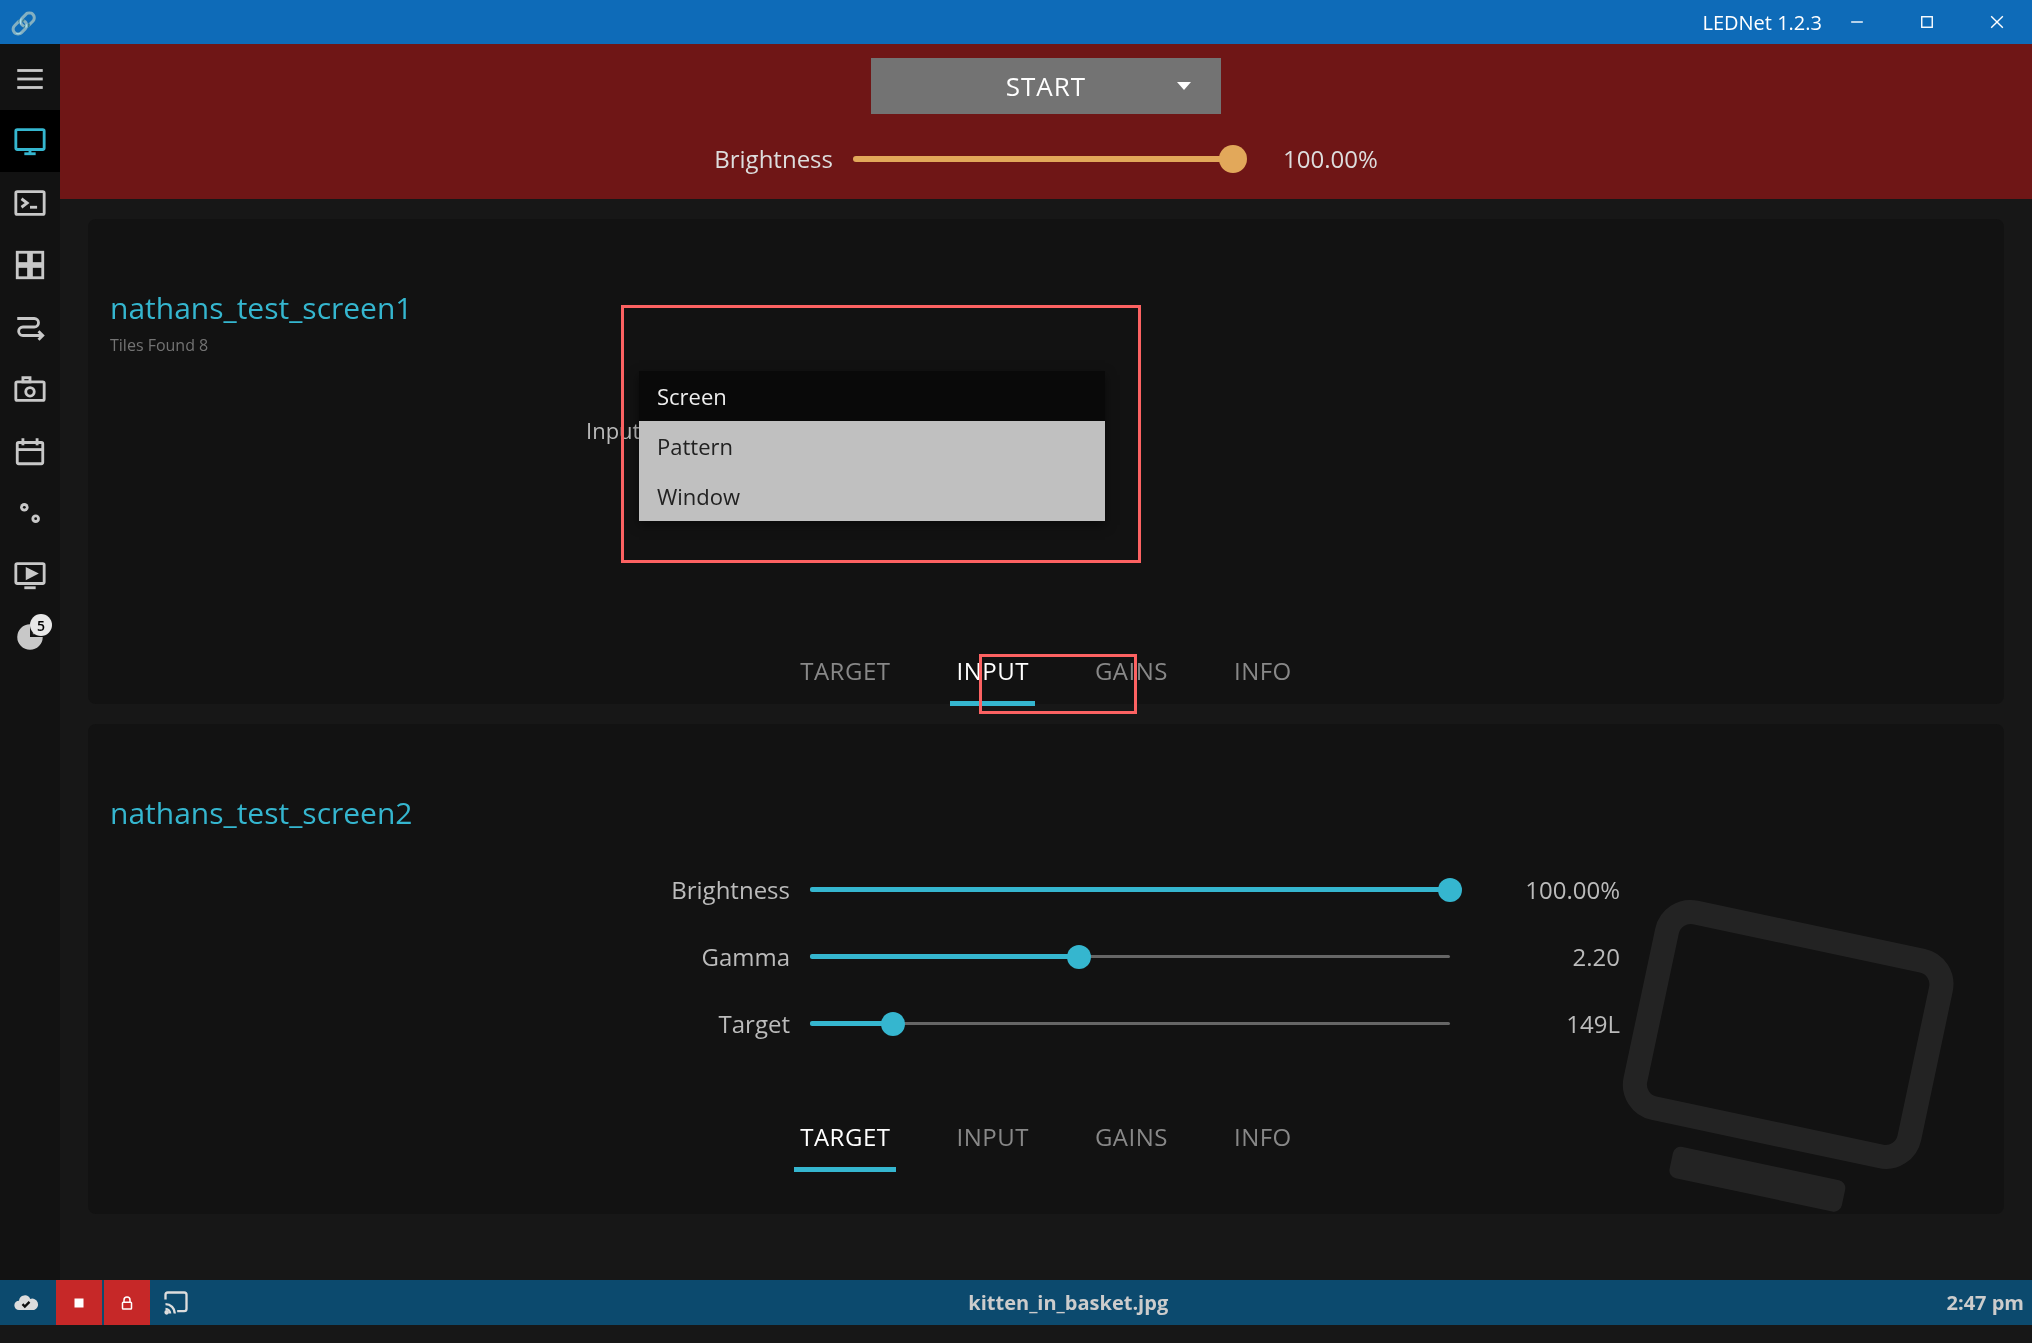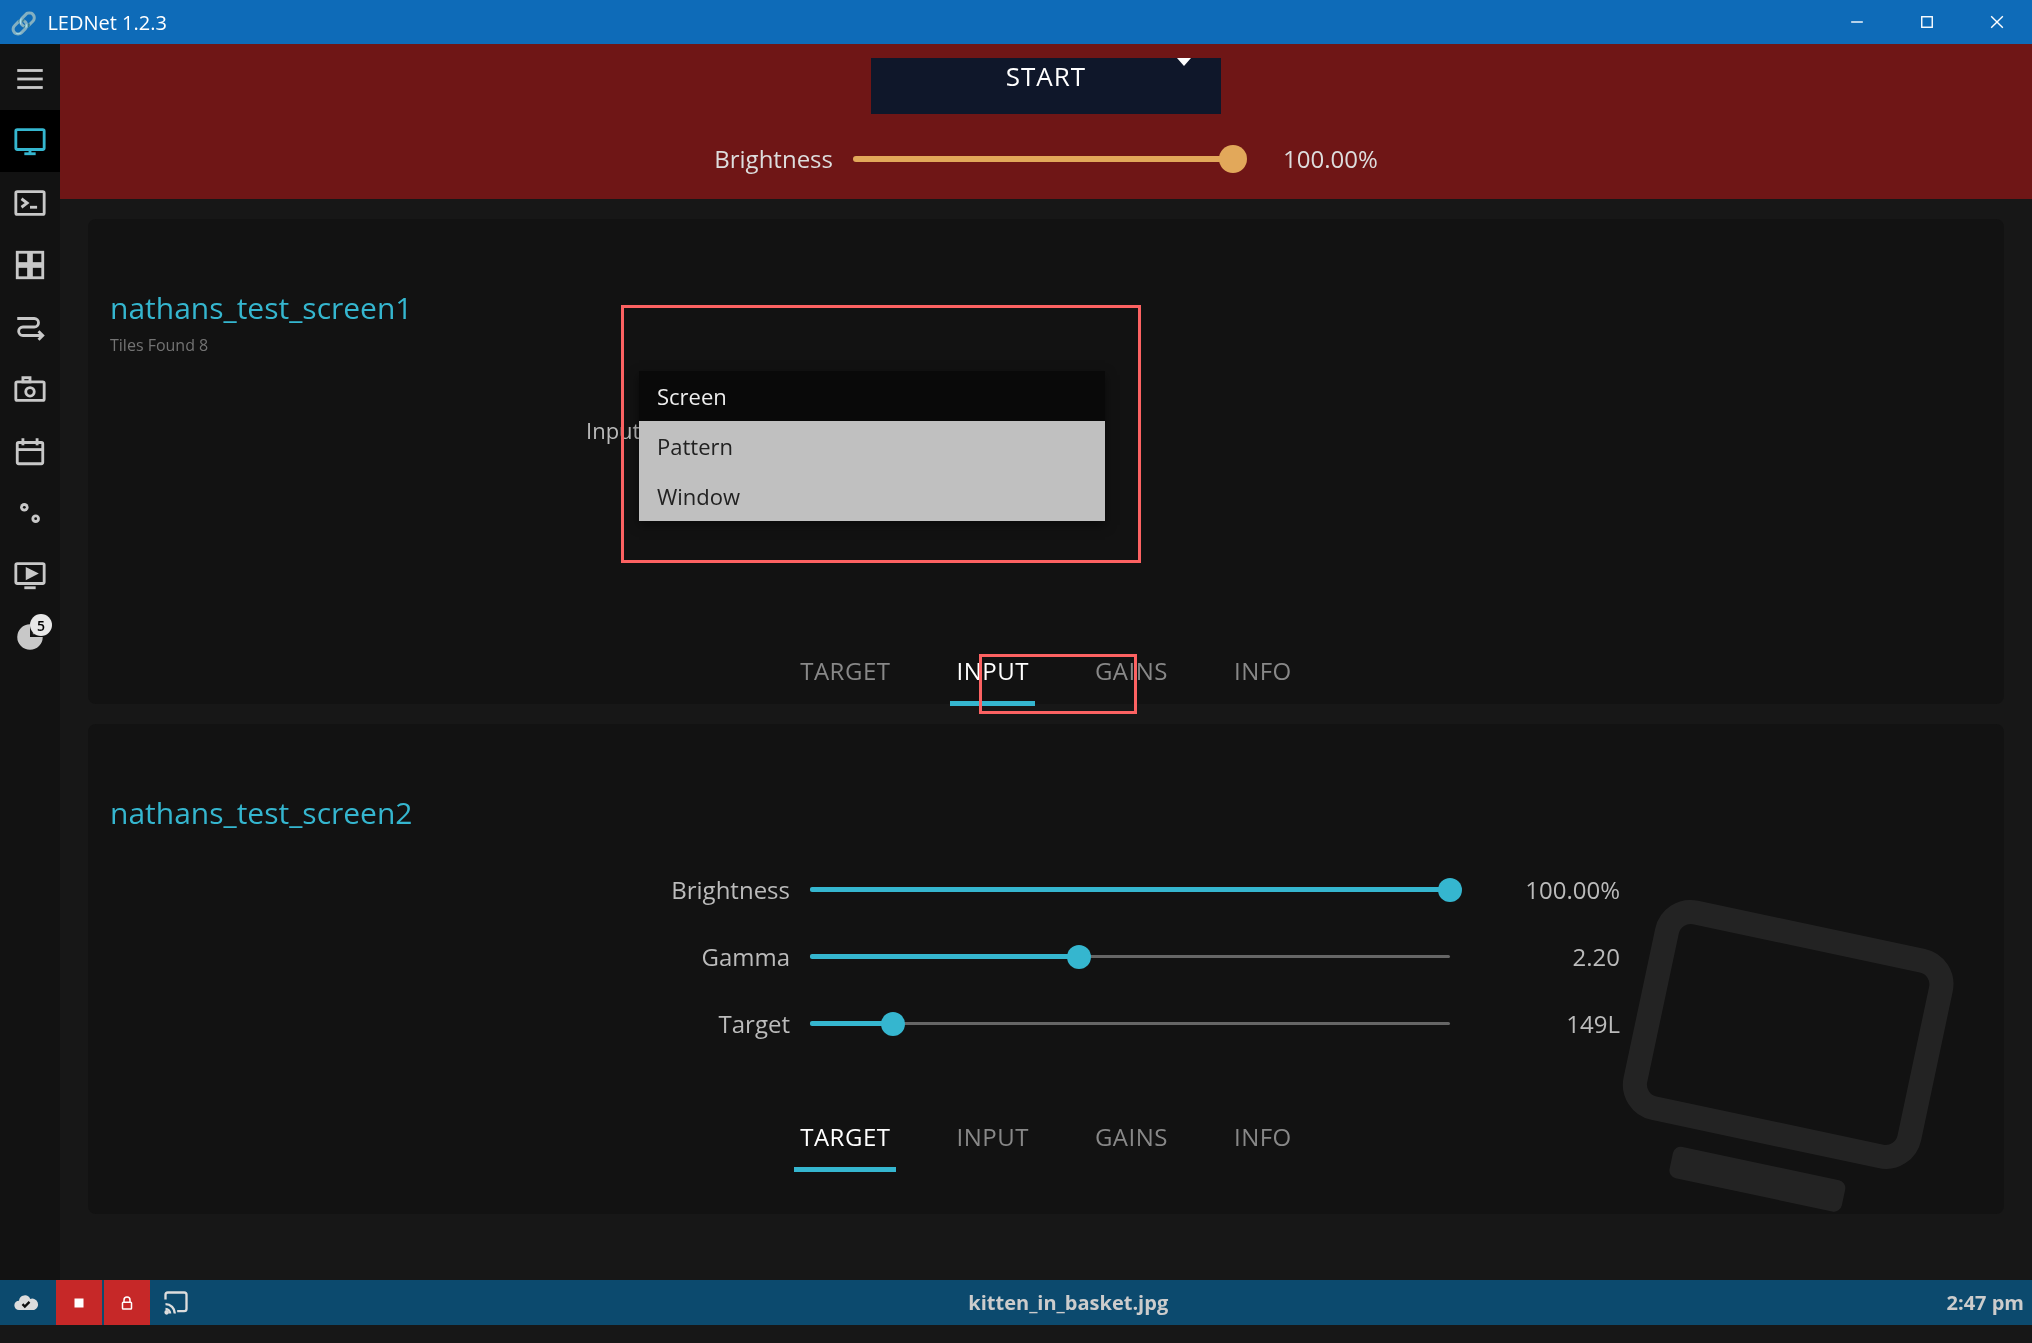--- a/index.html
+++ b/index.html
@@ -16,21 +16,21 @@
   .titlebar {
     height: 44px;
     background: #0e6bb8;
     display: flex;
     align-items: center;
     color: #fff;
     font-size: 20px;
     padding-left: 10px;
   }
   .titlebar .icon { margin-right: 10px; font-size: 22px; }
-  .titlebar .title { flex: 1; }
+  .titlebar .title { flex: 1; text-align: right; }
   .titlebar .winbtns { display: flex; }
   .titlebar .winbtn {
     width: 70px; height: 44px; display: flex; align-items: center; justify-content: center;
     color: #fff; font-size: 18px;
   }
 
   
   .sidebar {
     position: absolute; left: 0; top: 44px; bottom: 45px; width: 60px;
     background: #121212;
@@ -56,22 +56,22 @@
   }
 
   
   .top-panel {
     background: #6f1616;
     position: relative;
     padding: 14px 0 24px 0;
   }
   .start-row { display: flex; justify-content: center; }
   .start-btn {
-    background: #0f172a; color: #fff; width: 350px; height: 56px;
-    display: flex; justify-content: center; font-size: 26px;
+    background: #737373; color: #fff; width: 350px; height: 56px;
+    display: flex; align-items: center; justify-content: center; font-size: 26px;
     letter-spacing: 1px; position: relative;
   }
   .start-btn .caret {
     position: absolute; right: 30px; width: 0; height: 0;
     border-left: 7px solid transparent; border-right: 7px solid transparent;
     border-top: 8px solid #fff;
   }
   .bright-row {
     margin-top: 28px;
     display: flex; align-items: center; justify-content: center;

